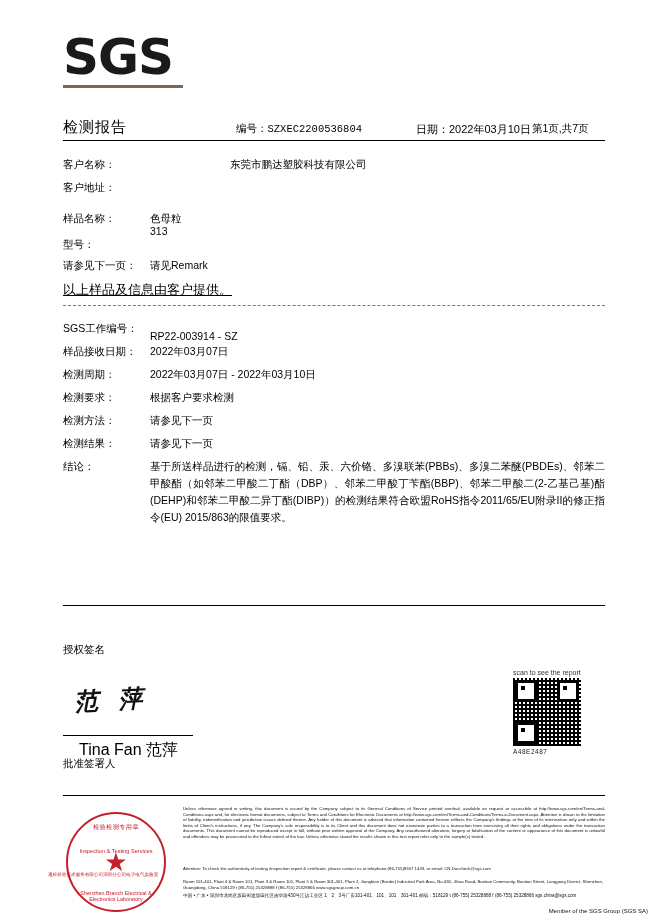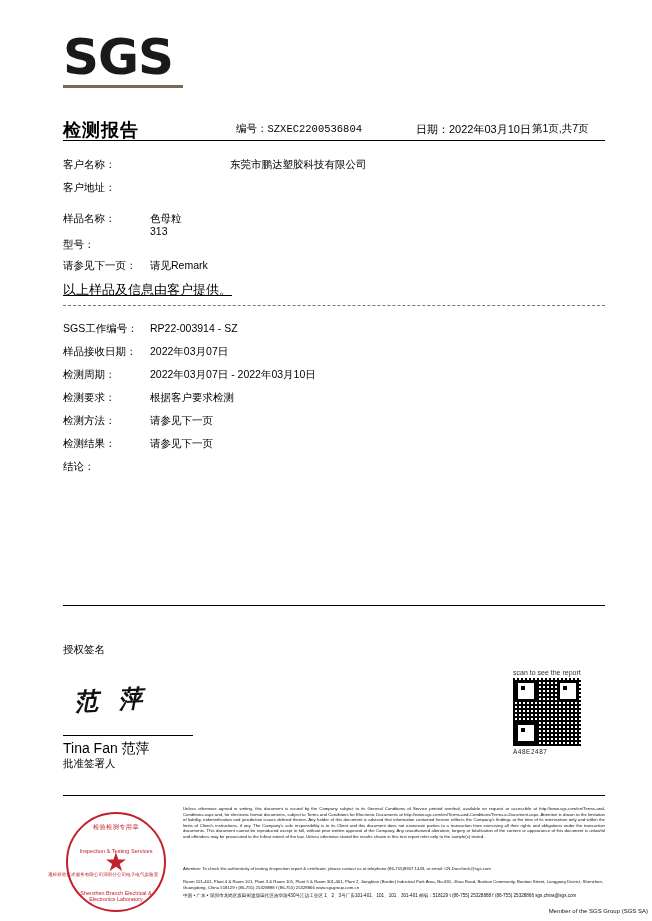--- a/index.html
+++ b/index.html
@@ -41,22 +41,22 @@
     width: 120px;
     height: 3px;
     background: #7a6a55;
     margin-top: 3px;
   }
   
   .report-title {
     position: absolute;
     left: 55px;
     top: 118px;
-    font-size: 18px;
-    font-weight: bold;
+    font-size: 15px;
+    font-weight: normal;
     letter-spacing: 1px;
   }
   .hdr-no {
     position: absolute;
     left: 228px;
     top: 122px;
     font-size: 10.5px;
     font-family: Liberation Mono, monospace;
   }
   .hdr-date {
@@ -141,23 +141,23 @@
   }
   .sig-line {
     position: absolute;
     left: 55px;
     top: 735px;
     width: 130px;
     border-top: 1px solid #000;
   }
   .sig-name {
     position: absolute;
-    left: 55px;
+    left: 71px;
     top: 740px;
-    font-size: 14px;
+    font-size: 16px;
   }
   .sig-role {
     position: absolute;
     left: 55px;
     top: 757px;
     font-size: 10.5px;
   }
   
   .qr-caption {
     position: absolute;
@@ -316,38 +316,39 @@
   <div class="value" style="top:212px">色母粒</div>
   <div class="label" style="top:238px">型号：</div>
   <div class="value" style="top:225px">313</div>
   <div class="label" style="top:259px">请参见下一页：</div>
   <div class="value" style="top:259px">请见Remark</div>
   <div class="note" style="top:281px">以上样品及信息由客户提供。</div>
 
   <div class="dashed d1"></div>
 
   <div class="label" style="top:322px">SGS工作编号：</div>
-  <div class="value" style="top:322px">RP22-003914 - SZ</div>
+  <div class="value" style="top:330px">RP22-003914 - SZ</div>
 
   <div class="label" style="top:345px">样品接收日期：</div>
   <div class="value" style="top:345px">2022年03月07日</div>
 
   <div class="label" style="top:368px">检测周期：</div>
   <div class="value" style="top:368px">2022年03月07日 - 2022年03月10日</div>
 
   <div class="label" style="top:391px">检测要求：</div>
   <div class="value" style="top:391px">根据客户要求检测</div>
 
   <div class="label" style="top:414px">检测方法：</div>
   <div class="value" style="top:414px">请参见下一页</div>
 
   <div class="label" style="top:437px">检测结果：</div>
   <div class="value" style="top:437px">请参见下一页</div>
 
   <div class="label" style="top:460px">结论：</div>
+  <div class="conclusion" style="top:458px">基于所送样品进行的检测，镉、铅、汞、六价铬、多溴联苯(PBBs)、多溴二苯醚(PBDEs)、邻苯二甲酸酯（如邻苯二甲酸二丁酯（DBP）、邻苯二甲酸丁苄酯(BBP)、邻苯二甲酸二(2-乙基己基)酯(DEHP)和邻苯二甲酸二异丁酯(DIBP)）的检测结果符合欧盟RoHS指令2011/65/EU附录II的修正指令(EU) 2015/863的限值要求。</div>
 
   <div class="rule r2"></div>
 
   <div class="sig-auth">授权签名</div>
   <div class="sig-script">范 萍</div>
   <div class="sig-line"></div>
   <div class="sig-name">Tina Fan 范萍</div>
   <div class="sig-role">批准签署人</div>
 
   <div class="qr-caption">scan to see the report</div>

